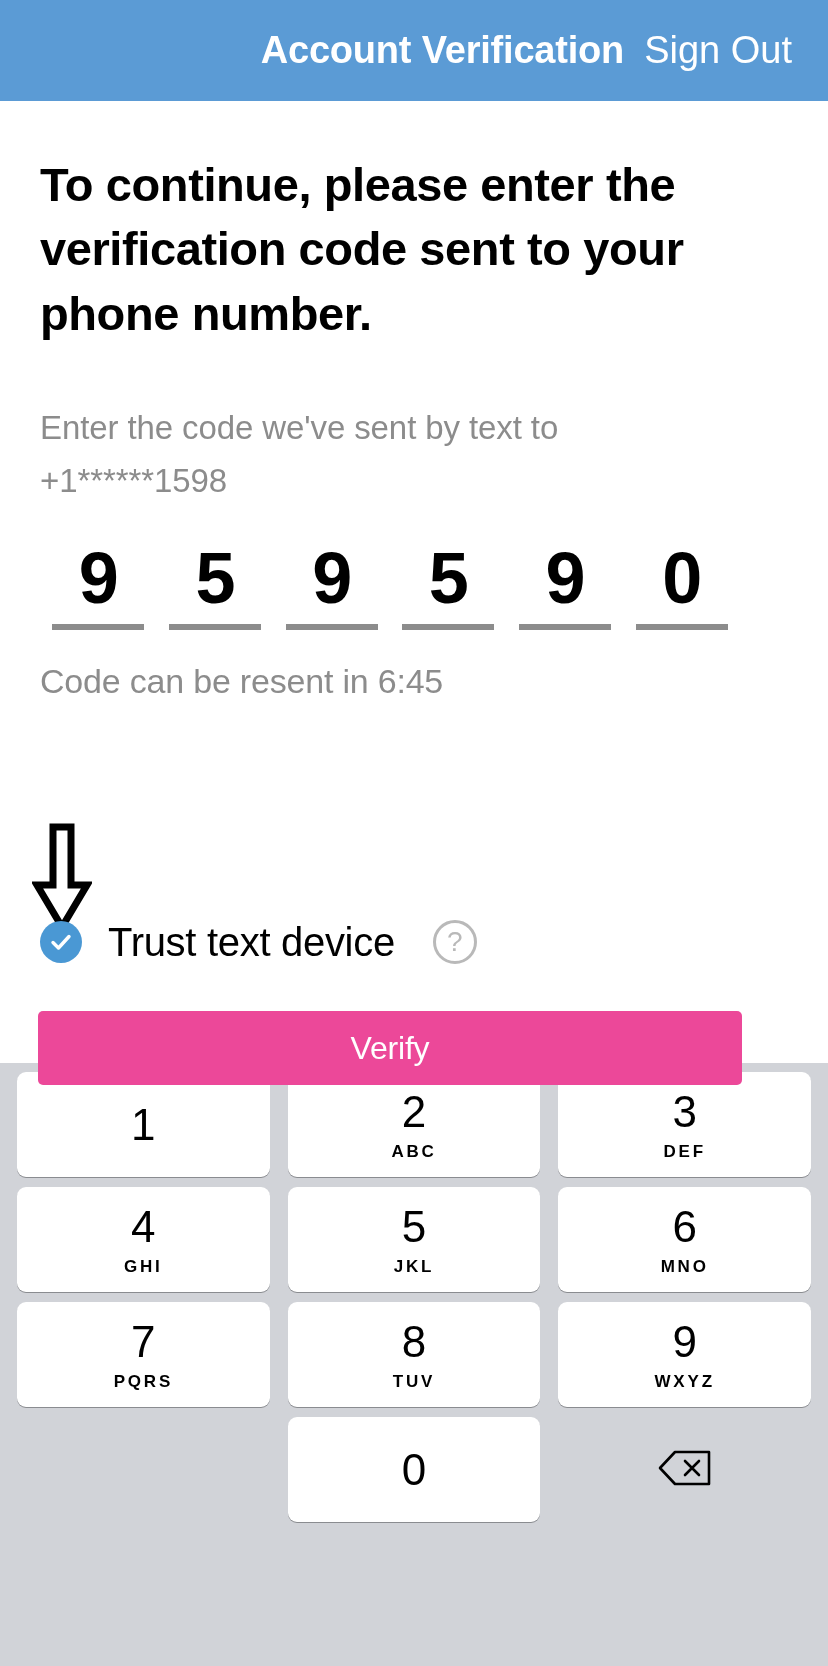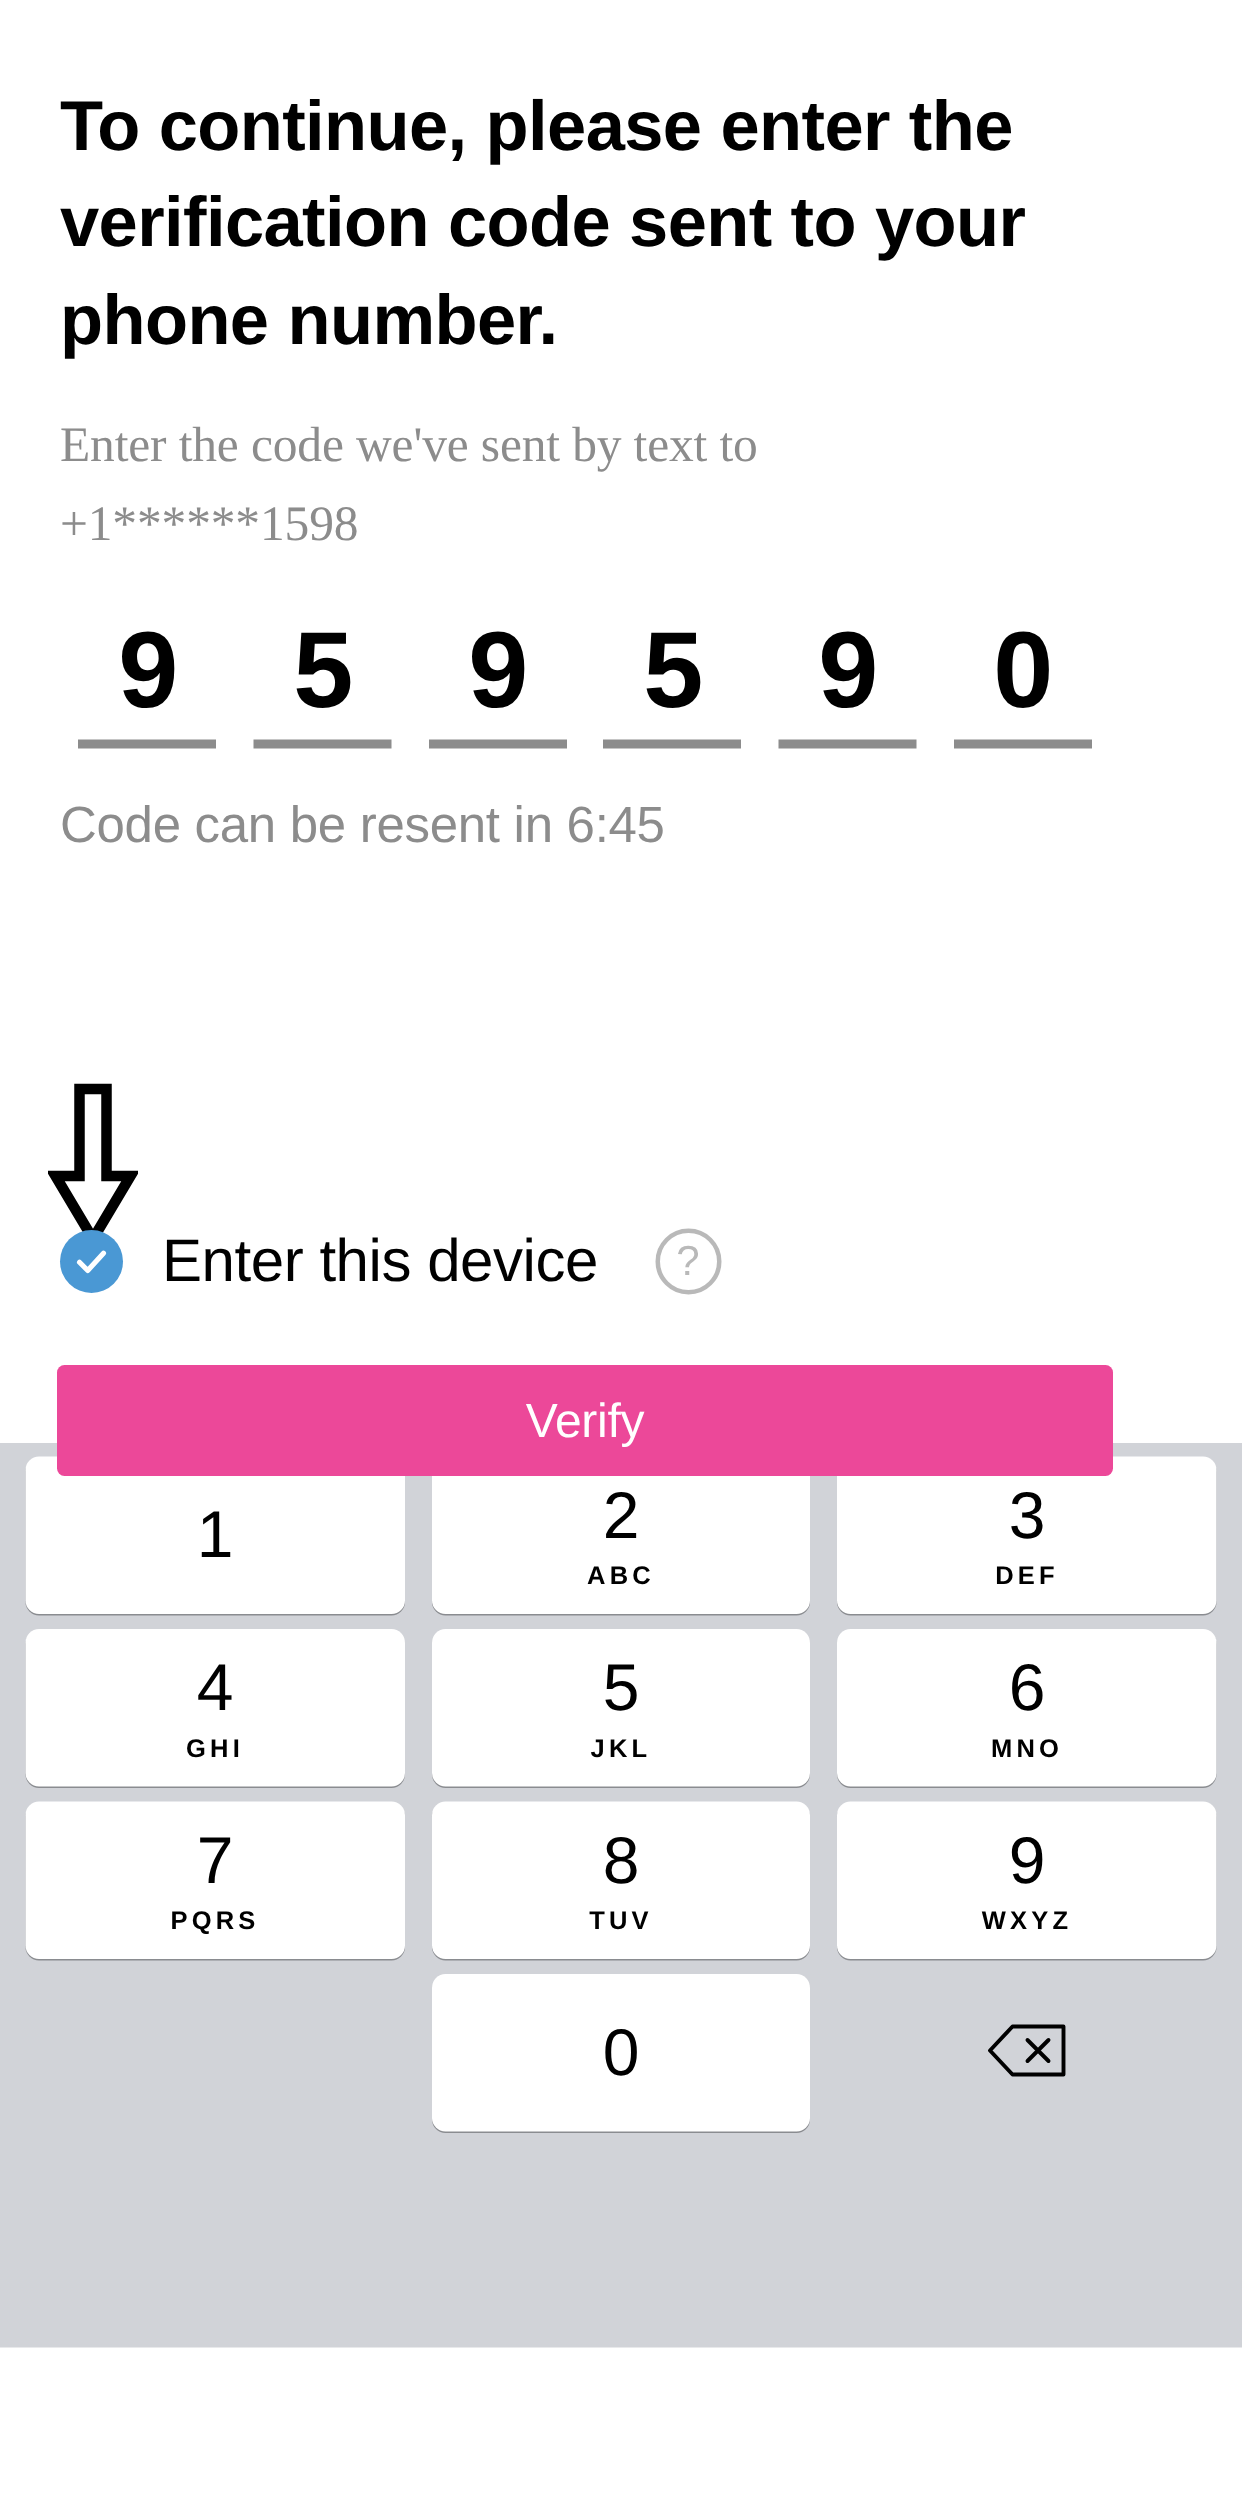--- a/index.html
+++ b/index.html
@@ -57,27 +57,26 @@
     margin-top: 52px;
     font-size: 47px;
     line-height: 1.37;
     color: #000000;
     font-weight: bold;
     letter-spacing: -0.4px;
     max-width: 680px;
   }
 
   .subtitle {
-    margin-top: 26px;
+    margin-top: 56px;
     font-size: 33px;
     line-height: 1.6;
     color: #8c8c8c;
     max-width: 640px;
     letter-spacing: -0.1px;
-    font-family: Liberation Serif, serif;
   }
 
   
   .code-row {
     margin-top: 30px;
     display: flex;
     gap: 0;
     width: 700px;
   }
   .code-cell {
@@ -225,20 +224,24 @@
     font-weight: bold;
     margin-top: 8px;
     text-align: right;
   }
 </style>
 </head>
 <body>
 
 <div class="screen">
 
+  <div class="header">
+    <div class="header-title">Account Verification</div>
+    <div class="header-signout">Sign Out</div>
+  </div>
 
   <div class="content">
 
     <div class="headline">To continue, please enter the verification code sent to your phone number.</div>
 
     <div class="subtitle">Enter the code we've sent by text to +1******1598</div>
 
     <div class="code-row">
       <div class="code-cell">
         <div class="code-digit">9</div>
@@ -273,21 +276,21 @@
         <polygon points="21,4 39,4 39,62 55,62 30,104 5,62 21,62" fill="#ffffff" stroke="#000000" stroke-width="7" stroke-linejoin="miter"></polygon>
       </svg>
     </div>
 
     <div class="trust-row">
       <div class="checkbox">
         <svg width="24" height="24" viewBox="0 0 24 24">
           <path d="M4 12.5 L9.5 18 L20 6.5" fill="none" stroke="#ffffff" stroke-width="3.4" stroke-linecap="round" stroke-linejoin="round"></path>
         </svg>
       </div>
-      <div class="trust-label">Enter this device</div>
+      <div class="trust-label">Trust text device</div>
       <div class="help-icon">?</div>
     </div>
 
     <button class="verify-btn">Verify</button>
 
   </div>
 
   <div class="keypad">
 
     <div class="kp-row">

